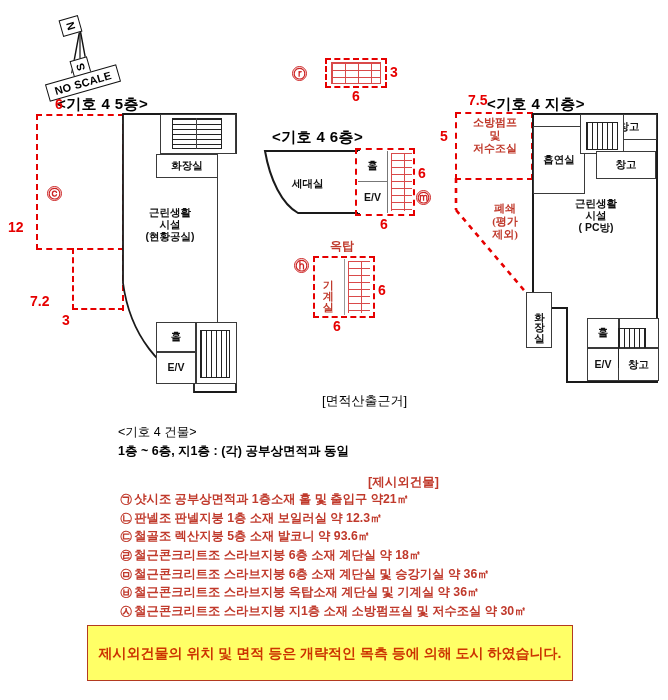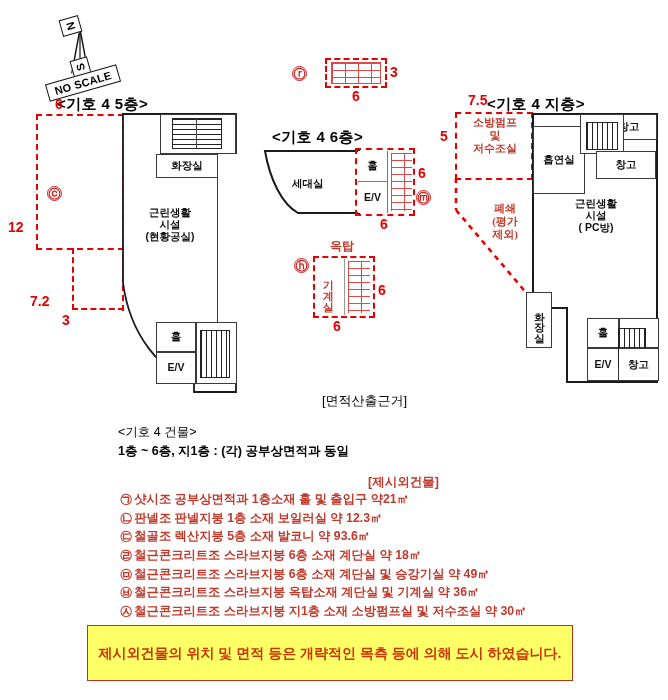--- a/index.html
+++ b/index.html
@@ -336,21 +336,21 @@
   <div class="li">
     <span class="mk">㉡</span><span>판넬조 판넬지붕 1층 소재 보일러실 약 12.3㎡</span>
   </div>
   <div class="li">
     <span class="mk">㉢</span><span>철골조 렉산지붕 5층 소재 발코니 약 93.6㎡</span>
   </div>
   <div class="li">
     <span class="mk">㉣</span><span>철근콘크리트조 스라브지붕 6층 소재 계단실 약 18㎡</span>
   </div>
   <div class="li">
-    <span class="mk">㉤</span><span>철근콘크리트조 스라브지붕 6층 소재 계단실 및 승강기실 약 49㎡</span>
+    <span class="mk">㉤</span><span>철근콘크리트조 스라브지붕 6층 소재 계단실 및 승강기실 약 36㎡</span>
   </div>
   <div class="li">
     <span class="mk">㉥</span><span>철근콘크리트조 스라브지붕 옥탑소재 계단실 및 기계실 약 36㎡</span>
   </div>
   <div class="li">
     <span class="mk">㉦</span><span>철근콘크리트조 스라브지붕 지1층 소재 소방펌프실 및 저수조실 약 30㎡</span>
   </div>
 </div>
 
 <div class="abs" id="notice">

